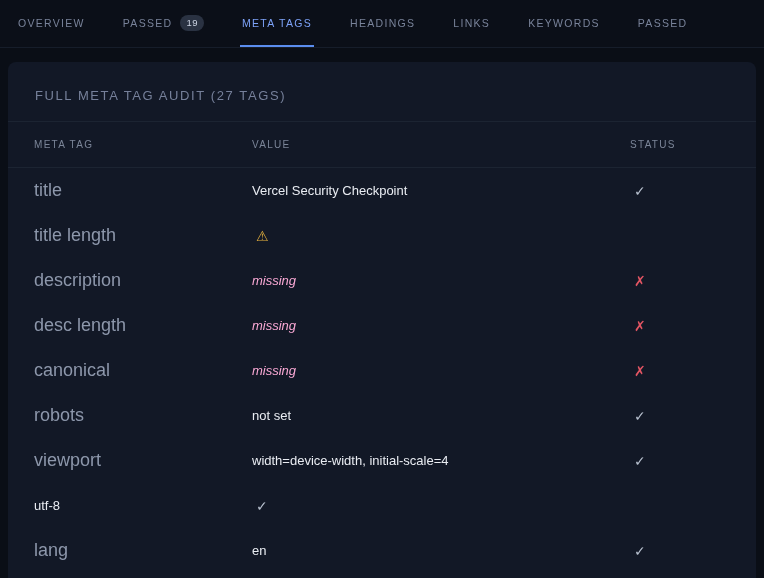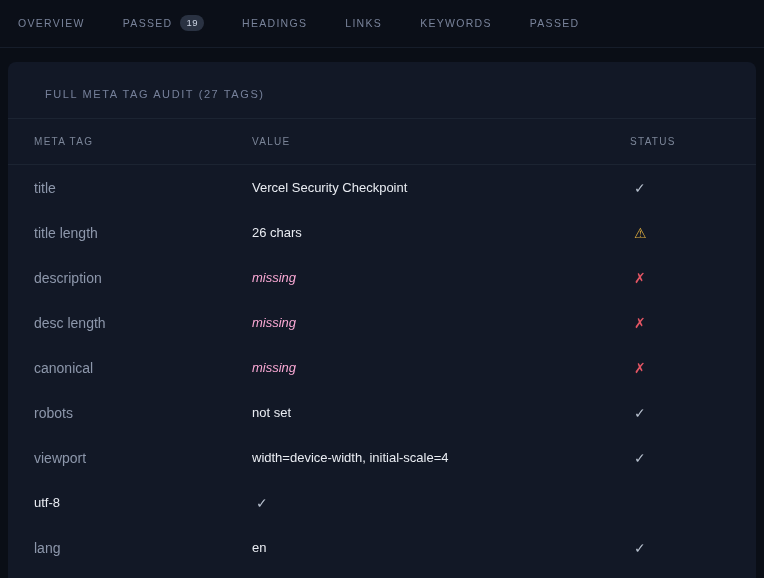--- a/index.html
+++ b/index.html
@@ -50,22 +50,22 @@
 
   
   .card {
     margin:14px 8px 0 8px;
     height:calc(578px - 62px);
     background:#121826;
     border-radius:8px 8px 0 0;
     overflow:hidden;
   }
   .card-title {
-    padding:26px 26px 18px 37px;
-    font-size:11px;
+    padding:26px 26px 18px 27px;
+    font-size:13px;
     letter-spacing:1.6px;
     color:#76809a;
   }
   .card-divider {
     border:none;
     border-top:1px solid #1c2432;
   }
 
   
   .thead, .trow {
@@ -78,21 +78,21 @@
     height:46px;
     border-bottom:1px solid #1c2432;
   }
   .thead .th {
     font-size:10px;
     letter-spacing:1.3px;
     color:#7b8598;
   }
   .trow { height:45px; }
   .cell-tag {
-    font-size:14px;
+    font-size:18px;
     color:#8d97ab;
   }
   .cell-value {
     font-size:13px;
     color:#e9ecf2;
   }
   .cell-value.missing {
     font-style:italic;
     color:#f9a8d4;
   }
@@ -104,20 +104,23 @@
 </head>
 <body>
 
 <nav class="tabbar">
     <div class="tab">
       <span>OVERVIEW</span>
     </div>
     <div class="tab">
       <span>PASSED</span>
       <span class="badge" style="background: rgb(42, 50, 66); color: rgb(204, 212, 227);">19</span>
+    </div>
+    <div class="tab active">
+      <span>META TAGS</span>
     </div>
     <div class="tab">
       <span>HEADINGS</span>
     </div>
     <div class="tab">
       <span>LINKS</span>
     </div>
     <div class="tab">
       <span>KEYWORDS</span>
     </div>
@@ -137,21 +140,20 @@
   </div>
 
   <div>
       <div class="trow">
         <span class="cell-tag">title</span>
         <span class="cell-value">Vercel Security Checkpoint</span>
         <span class="cell-status" style="color: rgb(182, 191, 205);">✓</span>
       </div>
       <div class="trow">
         <span class="cell-tag">title length</span>
-        <span class="cell-value">26 chars</span>
         <span class="cell-status" style="color: rgb(232, 179, 62);">⚠</span>
       </div>
       <div class="trow">
         <span class="cell-tag">description</span>
         <span class="cell-value missing">missing</span>
         <span class="cell-status" style="color: rgb(226, 85, 99);">✗</span>
       </div>
       <div class="trow">
         <span class="cell-tag">desc length</span>
         <span class="cell-value missing">missing</span>

